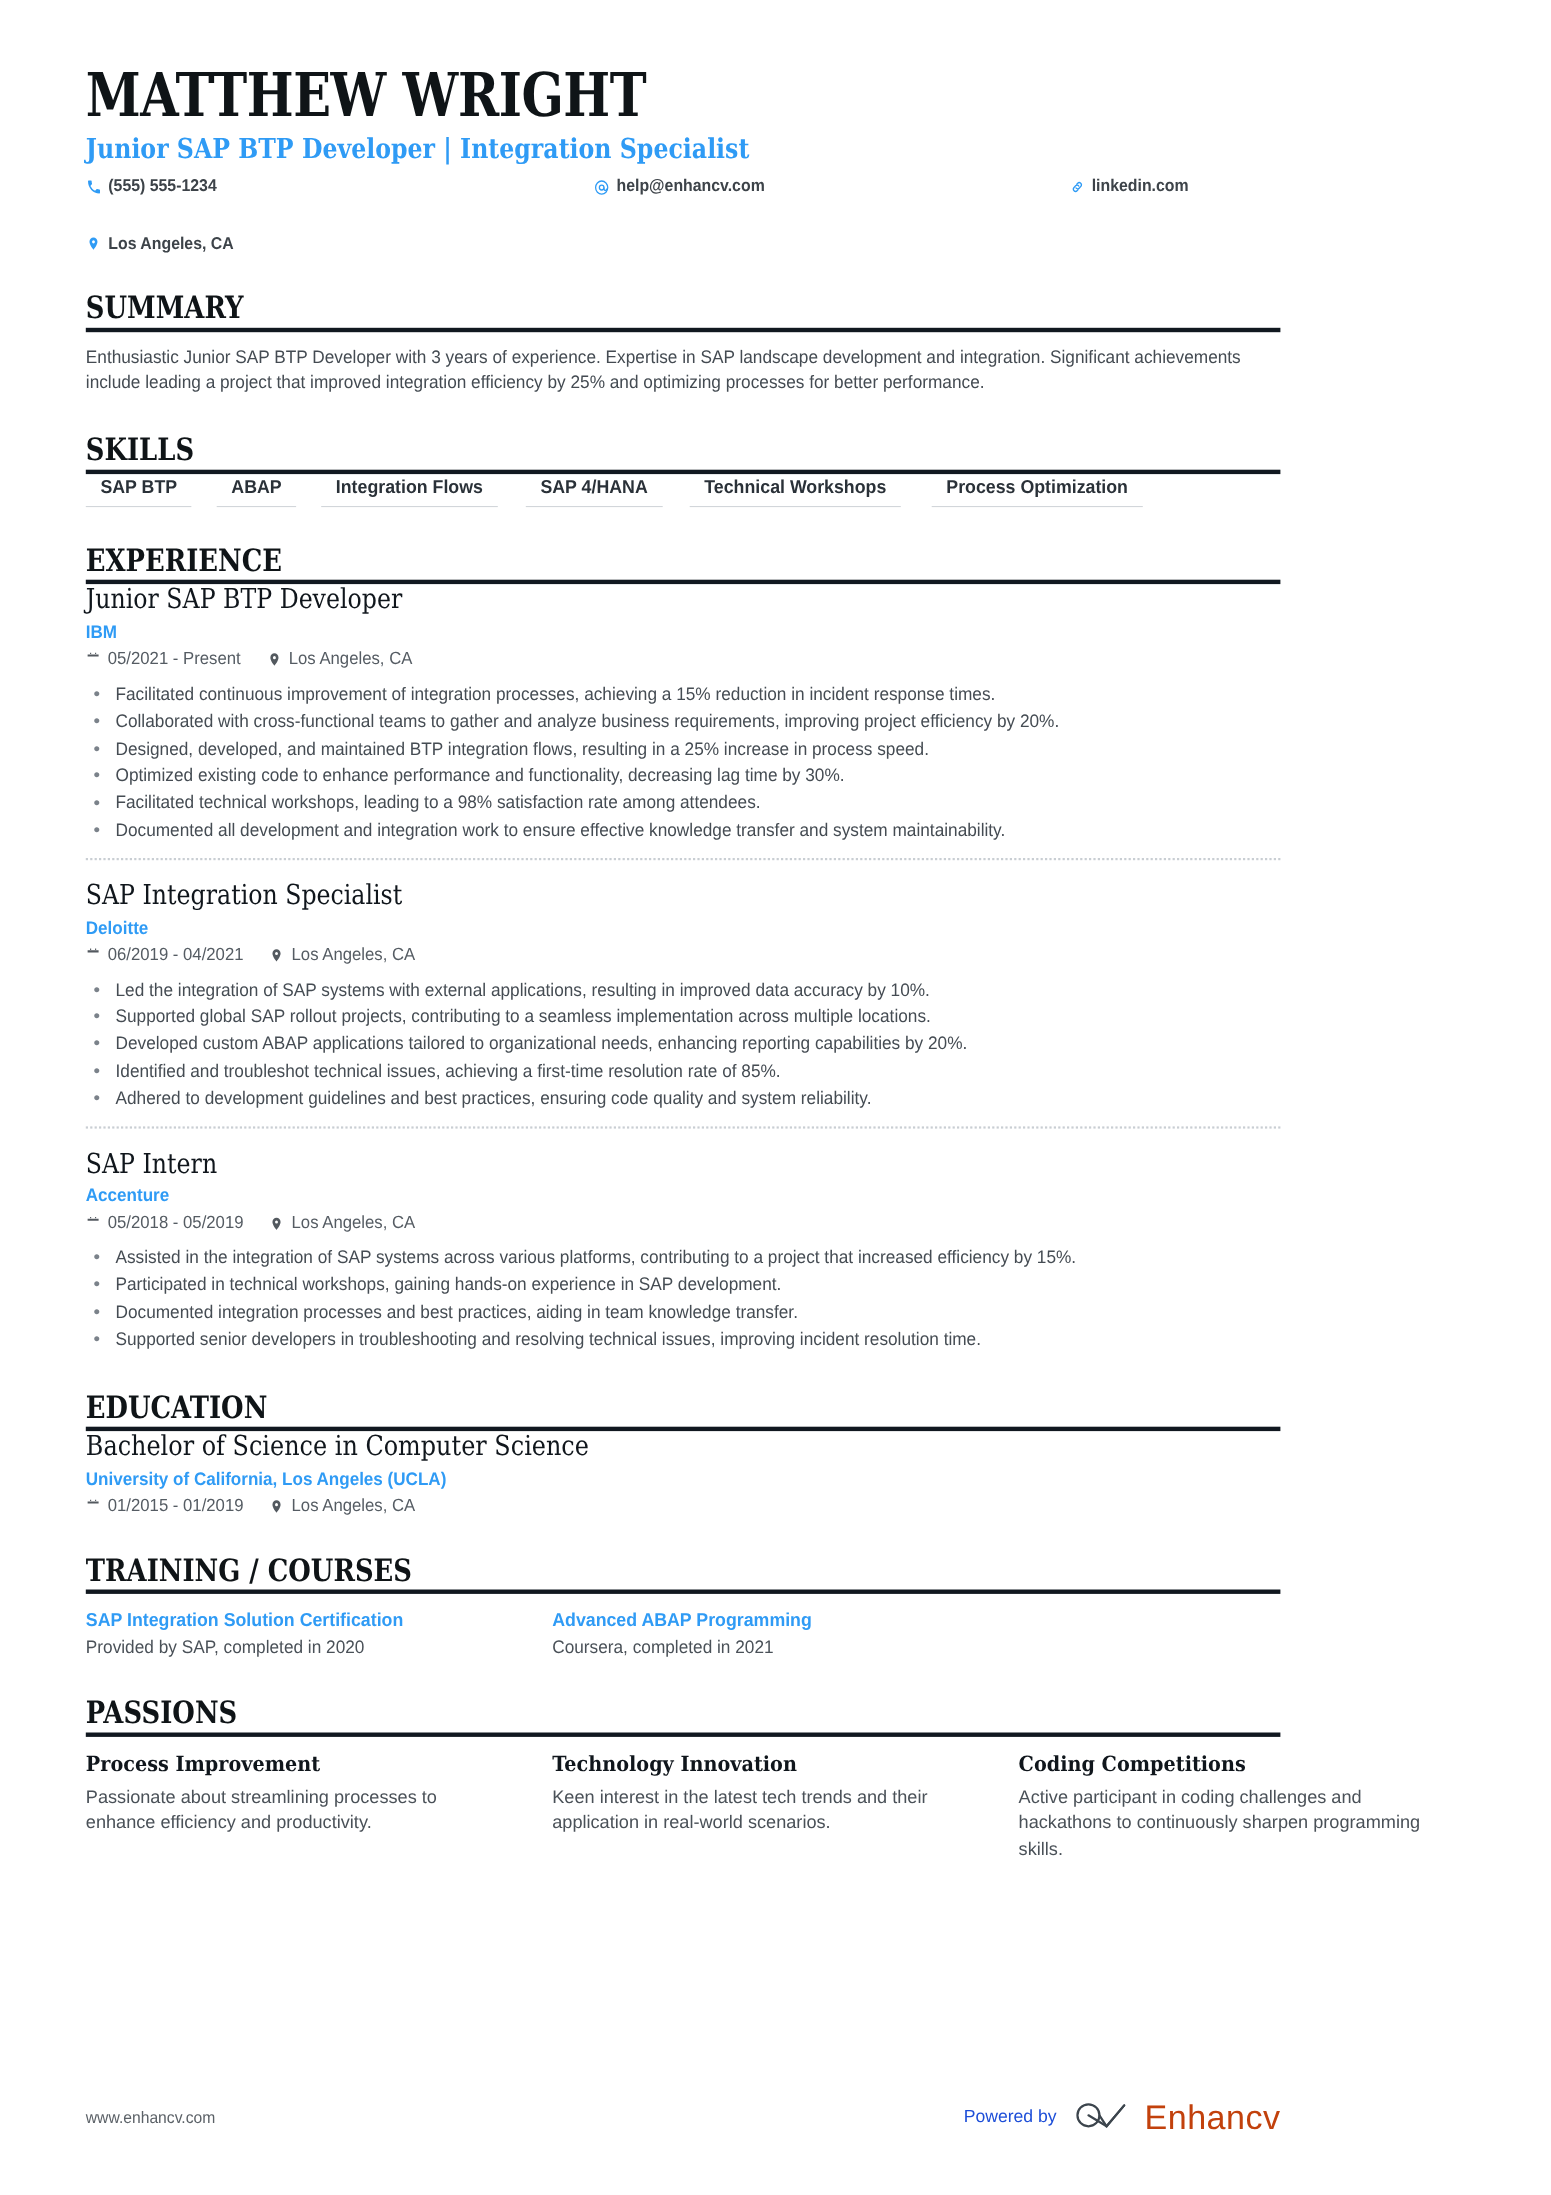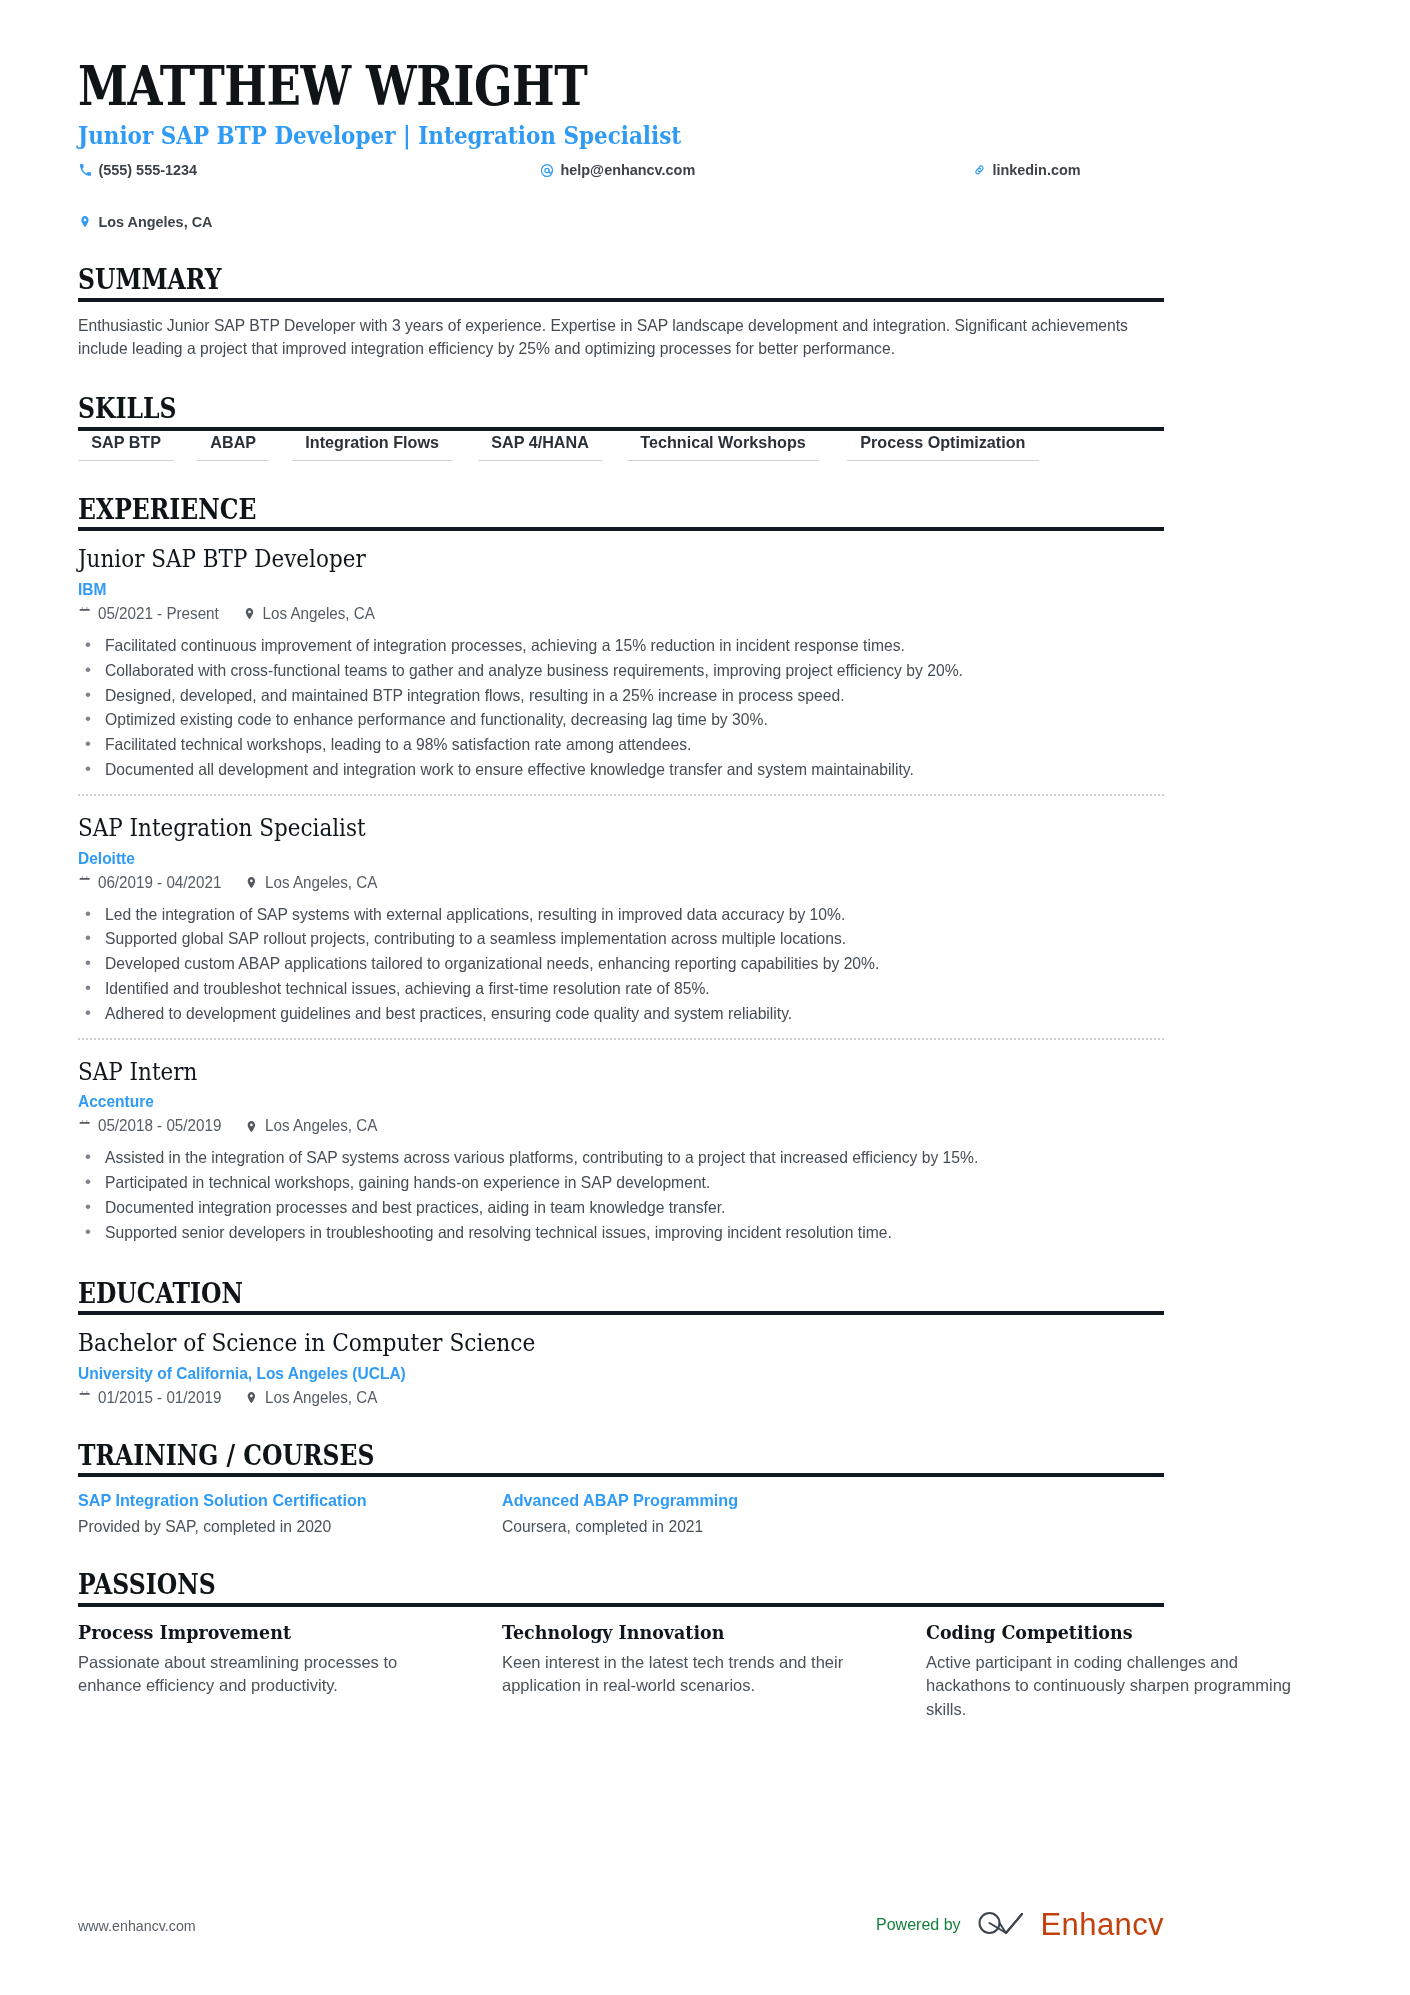--- a/index.html
+++ b/index.html
@@ -116,21 +116,21 @@
     font-weight: 700;
     color: #2a3138;
     padding: 2px 14px 7px 14px;
     border-bottom: 1.5px solid #d2d6da;
     transform: scaleX(0.95);
     transform-origin: left center;
     white-space: nowrap;
   }
 
   
-  .entry { padding-top: 14px; }
+  .entry { }
   .entry + .entry { margin-top: 12px; border-top: 2px dotted #c9ced3; padding-top: 18px; }
   .job-title {
     font-family: "DejaVu Serif", "Liberation Serif", serif;
     font-weight: 400;
     font-size: 25px;
     line-height: 1.15;
     color: #10161c;
     transform: scaleX(0.86);
     transform-origin: left center;
     white-space: nowrap;
@@ -269,21 +269,21 @@
     transform: scaleX(0.95);
     transform-origin: left center;
   }
   .footer-brand {
     display: flex;
     align-items: center;
     gap: 16px;
   }
   .powered-by {
     font-size: 16px;
-    color: #15803d;
+    color: #1d4ed8;
   }
   .brand-logo { display: flex; align-items: center; gap: 10px; }
   .brand-name {
     font-size: 31px;
     color: #c2410c;
     letter-spacing: 0.4px;
     font-weight: 400;
   }
 </style>
 </head>

